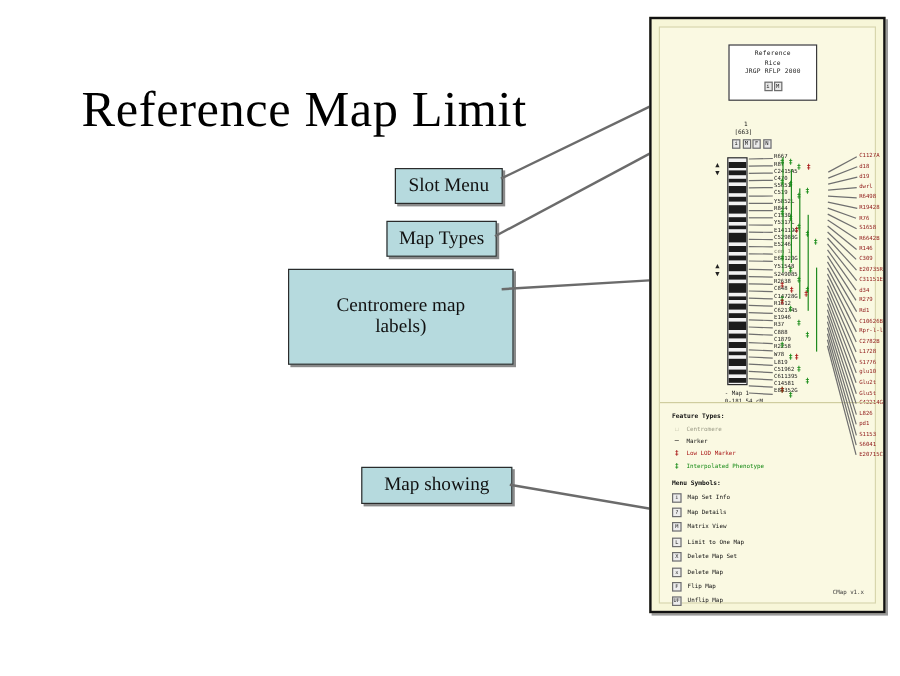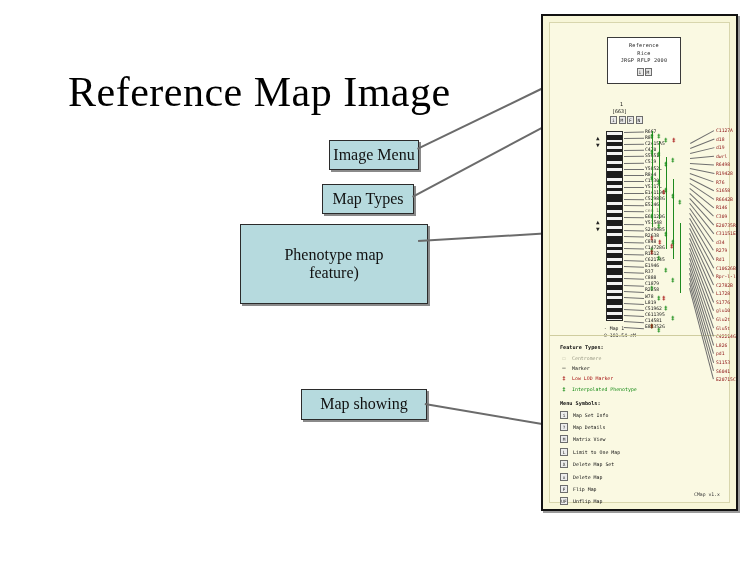--- a/index.html
+++ b/index.html
@@ -144,32 +144,32 @@
     display:inline-block;width:8px;height:8px;
     border:1px solid #6d6d6d;background:#ededed;
     font-size:4.4px;line-height:8px;text-align:center;color:#222;
     box-sizing:border-box;
   }
   #cmap-version{position:absolute;right:9px;bottom:5px;font-size:4.8px;color:#3a3a3a;}
 </style>
 </head>
 <body>
 
-<div id="slide-title">Reference Map Image</div>
+<div id="slide-title">Reference Map Limit</div>
 
 <div class="callout" id="callout-slot-menu">
-  <span>Image Menu</span>
+  <span>Slot Menu</span>
 </div>
 <div class="callout" id="callout-map-menu">
   <span>Map Types</span>
 </div>
 <div class="callout" id="callout-reference-map">
   <div>
-    <div>Phenotype map</div>
-    <div>feature)</div>
+    <div>Centromere map</div>
+    <div>labels)</div>
   </div>
 </div>
 <div class="callout" id="callout-map-legend">
   <span>Map showing</span>
 </div>
 
 <div id="leaders">
     <div class="leader" style="left: 417px; top: 148px; width: 142.225px; transform: rotate(-25.8444deg);"></div>
     <div class="leader" style="left: 412px; top: 196px; width: 150.765px; transform: rotate(-28.0948deg);"></div>
     <div class="leader" style="left: 418px; top: 240px; width: 134.239px; transform: rotate(-3.41659deg);"></div>

